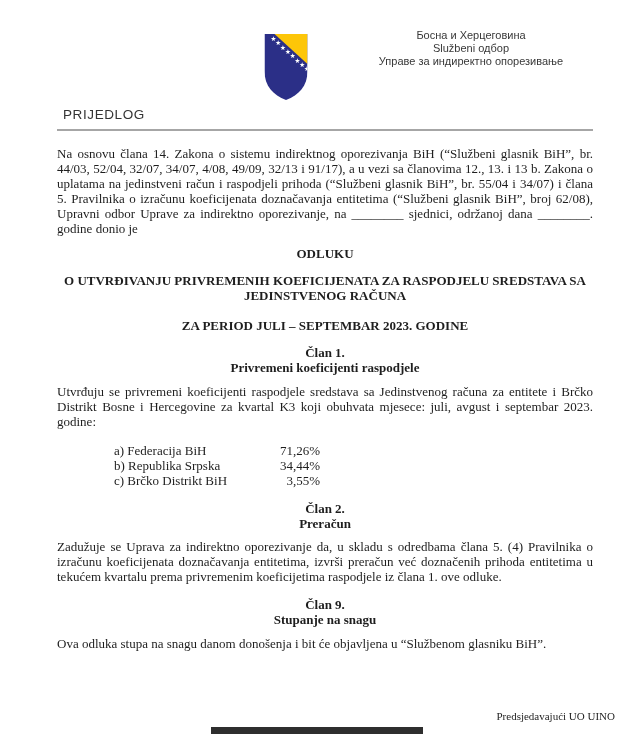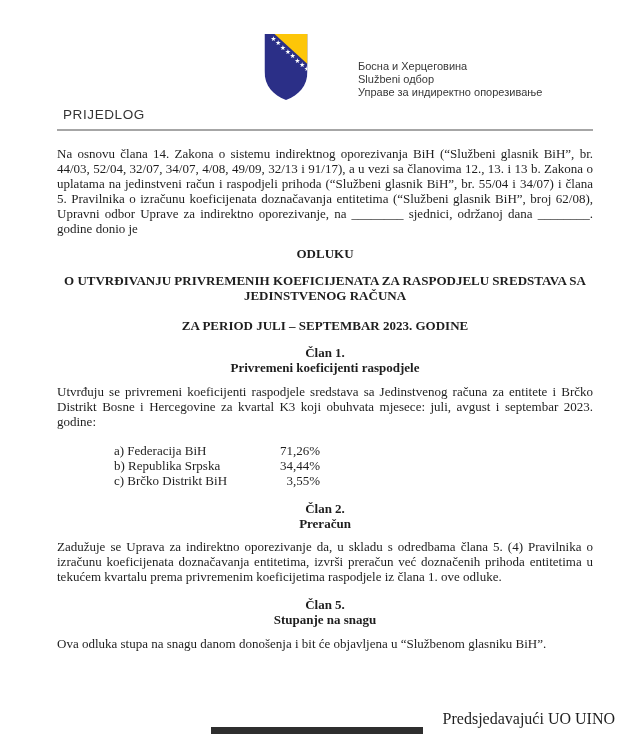--- a/index.html
+++ b/index.html
@@ -14,21 +14,22 @@
   }
 
   
   .hdr-left {
     position: absolute; top: 44px; left: 60px; width: 185px;
     text-align: center;
     font-family: "Liberation Sans", sans-serif;
     font-size: 11px; line-height: 13px; color: #383838;
   }
   .hdr-right {
-    position: absolute; top: 60px; left: 358px; width: 226px;
+    position: absolute; top: 29px; left: 358px; width: 226px;
+    text-align: center;
     font-family: "Liberation Sans", sans-serif;
     font-size: 11px; line-height: 13px; color: #383838;
   }
   .crest { position: absolute; top: 33px; left: 262px; width: 48px; height: 69px; }
 
   .doc-label {
     position: absolute; top: 107px; left: 63px;
     font-family: "Liberation Sans", sans-serif;
     font-size: 13.5px; letter-spacing: 0.6px; color: #333333;
   }
@@ -59,21 +60,21 @@
   .alloc-item { width: 150px; }
   .alloc-share { width: 56px; text-align: right; }
 
   
   .sig-bar {
     position: absolute; left: 211px; top: 727px; width: 212px; height: 8px;
     background: #2e2e2e;
   }
   .sig-title {
     position: absolute; top: 710px; right: 17px;
-    font-size: 16px; color: #1e1e1e;
+    font-size: 11px; color: #1e1e1e;
   }
 </style>
 </head>
 <body>
 
 <div class="page">
 
 
   <div class="crest">
     <svg width="48" height="69" viewBox="0 0 94 138" xmlns="http://www.w3.org/2000/svg">
@@ -142,21 +143,21 @@
       </div>
     </div>
 
     <div class="c b art-head">
       <div>Član 2.</div>
       <div>Preračun</div>
     </div>
     <p class="para art-body art-body-2">Zadužuje se Uprava za indirektno oporezivanje da, u skladu s odredbama člana 5. (4) Pravilnika o izračunu koeficijenata doznačavanja entitetima, izvrši preračun već doznačenih prihoda entitetima u tekućem kvartalu prema privremenim koeficijetima raspodjele iz člana 1. ove odluke.</p>
 
     <div class="c b art-head">
-      <div>Član 5.</div>
+      <div>Član 9.</div>
       <div>Stupanje na snagu</div>
     </div>
     <p class="para art-body">Ova odluka stupa na snagu danom donošenja i bit će objavljena u “Službenom glasniku BiH”.</p>
 
   </div>
 
   <div class="sig-bar"></div>
   <div class="sig-title">Predsjedavajući UO UINO</div>
 
 </div>

